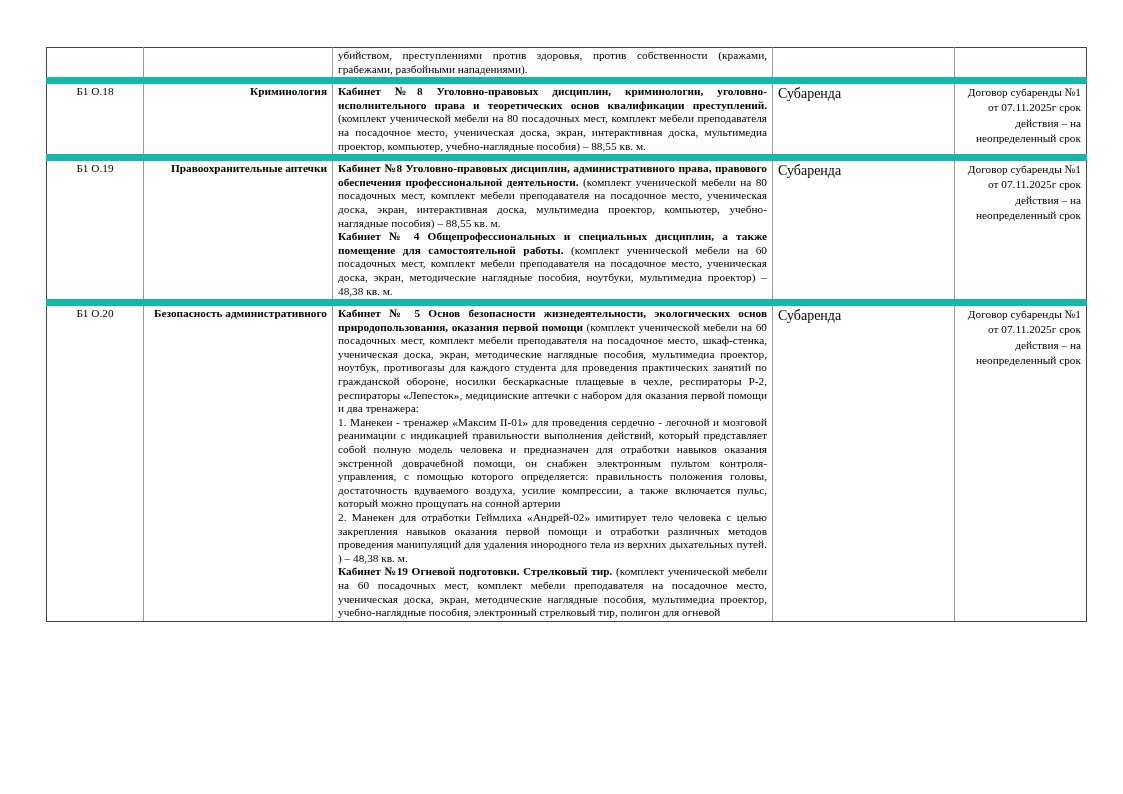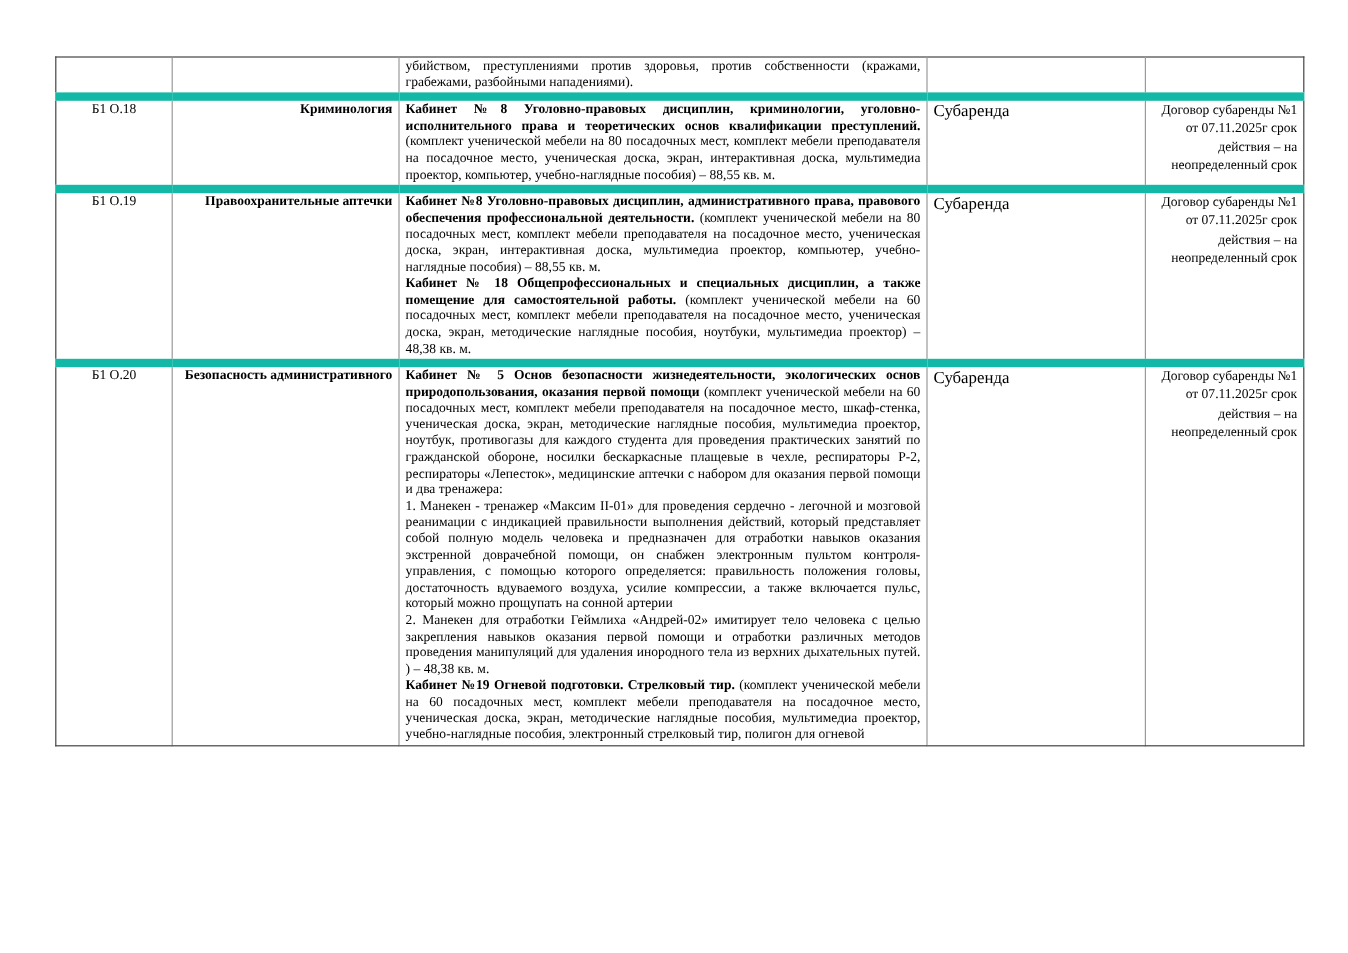--- a/index.html
+++ b/index.html
@@ -67,21 +67,21 @@
       </td>
       <td class="col-own">Субаренда</td>
       <td class="col-doc">Договор субаренды №1 от 07.11.2025г срок действия – на неопределенный срок</td>
     </tr>
 
     <tr class="row">
       <td class="col-code">Б1 О.19</td>
       <td class="col-name">Правоохранительные аптечки</td>
       <td class="col-room">
         <span class="room-block"><span class="bold">Кабинет №8 Уголовно-правовых дисциплин, административного права, правового обеспечения профессиональной деятельности.</span><span> (комплект ученической мебели на 80 посадочных мест, комплект мебели преподавателя на посадочное место, ученическая доска, экран, интерактивная доска, мультимедиа проектор,  компьютер, учебно-наглядные пособия) – 88,55 кв. м.</span></span>
-        <span class="room-block"><span class="bold">Кабинет № 18 Общепрофессиональных и специальных дисциплин, а также помещение для самостоятельной работы.</span><span> (комплект ученической мебели на 60 посадочных мест, комплект мебели преподавателя на посадочное место, ученическая доска, экран, методические наглядные пособия, ноутбуки, мультимедиа проектор) – 48,38 кв. м.</span></span>
+        <span class="room-block"><span class="bold">Кабинет № 4 Общепрофессиональных и специальных дисциплин, а также помещение для самостоятельной работы.</span><span> (комплект ученической мебели на 60 посадочных мест, комплект мебели преподавателя на посадочное место, ученическая доска, экран, методические наглядные пособия, ноутбуки, мультимедиа проектор) – 48,38 кв. м.</span></span>
       </td>
       <td class="col-own">Субаренда</td>
       <td class="col-doc">Договор субаренды №1 от 07.11.2025г срок действия – на неопределенный срок</td>
     </tr>
 
     <tr class="row">
       <td class="col-code">Б1 О.20</td>
       <td class="col-name">Безопасность административного</td>
       <td class="col-room">
         <span class="room-block"><span class="bold">Кабинет № 5 Основ безопасности жизнедеятельности, экологических основ природопользования, оказания первой помощи</span><span> (комплект ученической мебели на 60 посадочных мест, комплект мебели преподавателя на посадочное место, шкаф-стенка, ученическая доска, экран, методические наглядные пособия, мультимедиа проектор, ноутбук, противогазы для каждого студента для проведения практических занятий по гражданской обороне, носилки бескаркасные плащевые в чехле, респираторы Р-2, респираторы «Лепесток», медицинские аптечки с набором для оказания первой помощи и два тренажера:</span></span>

